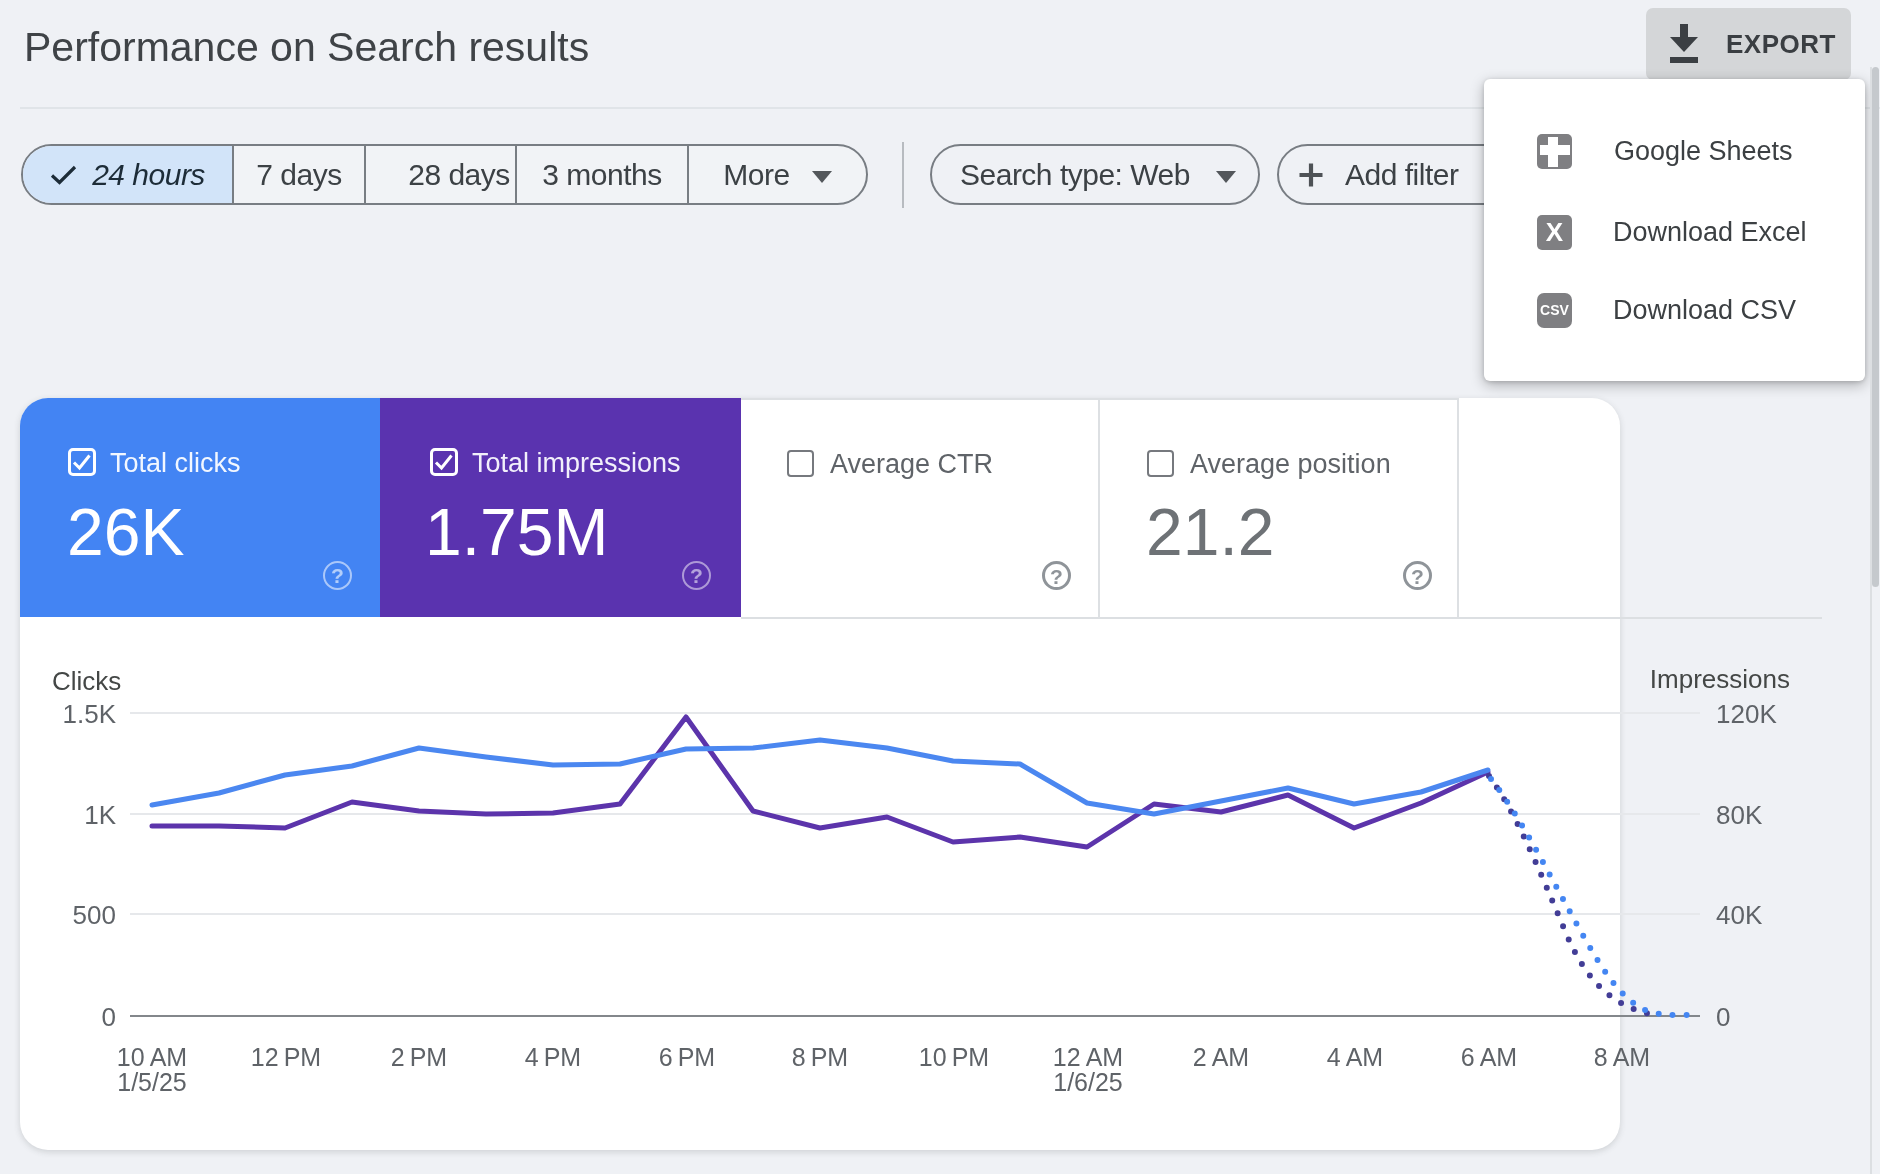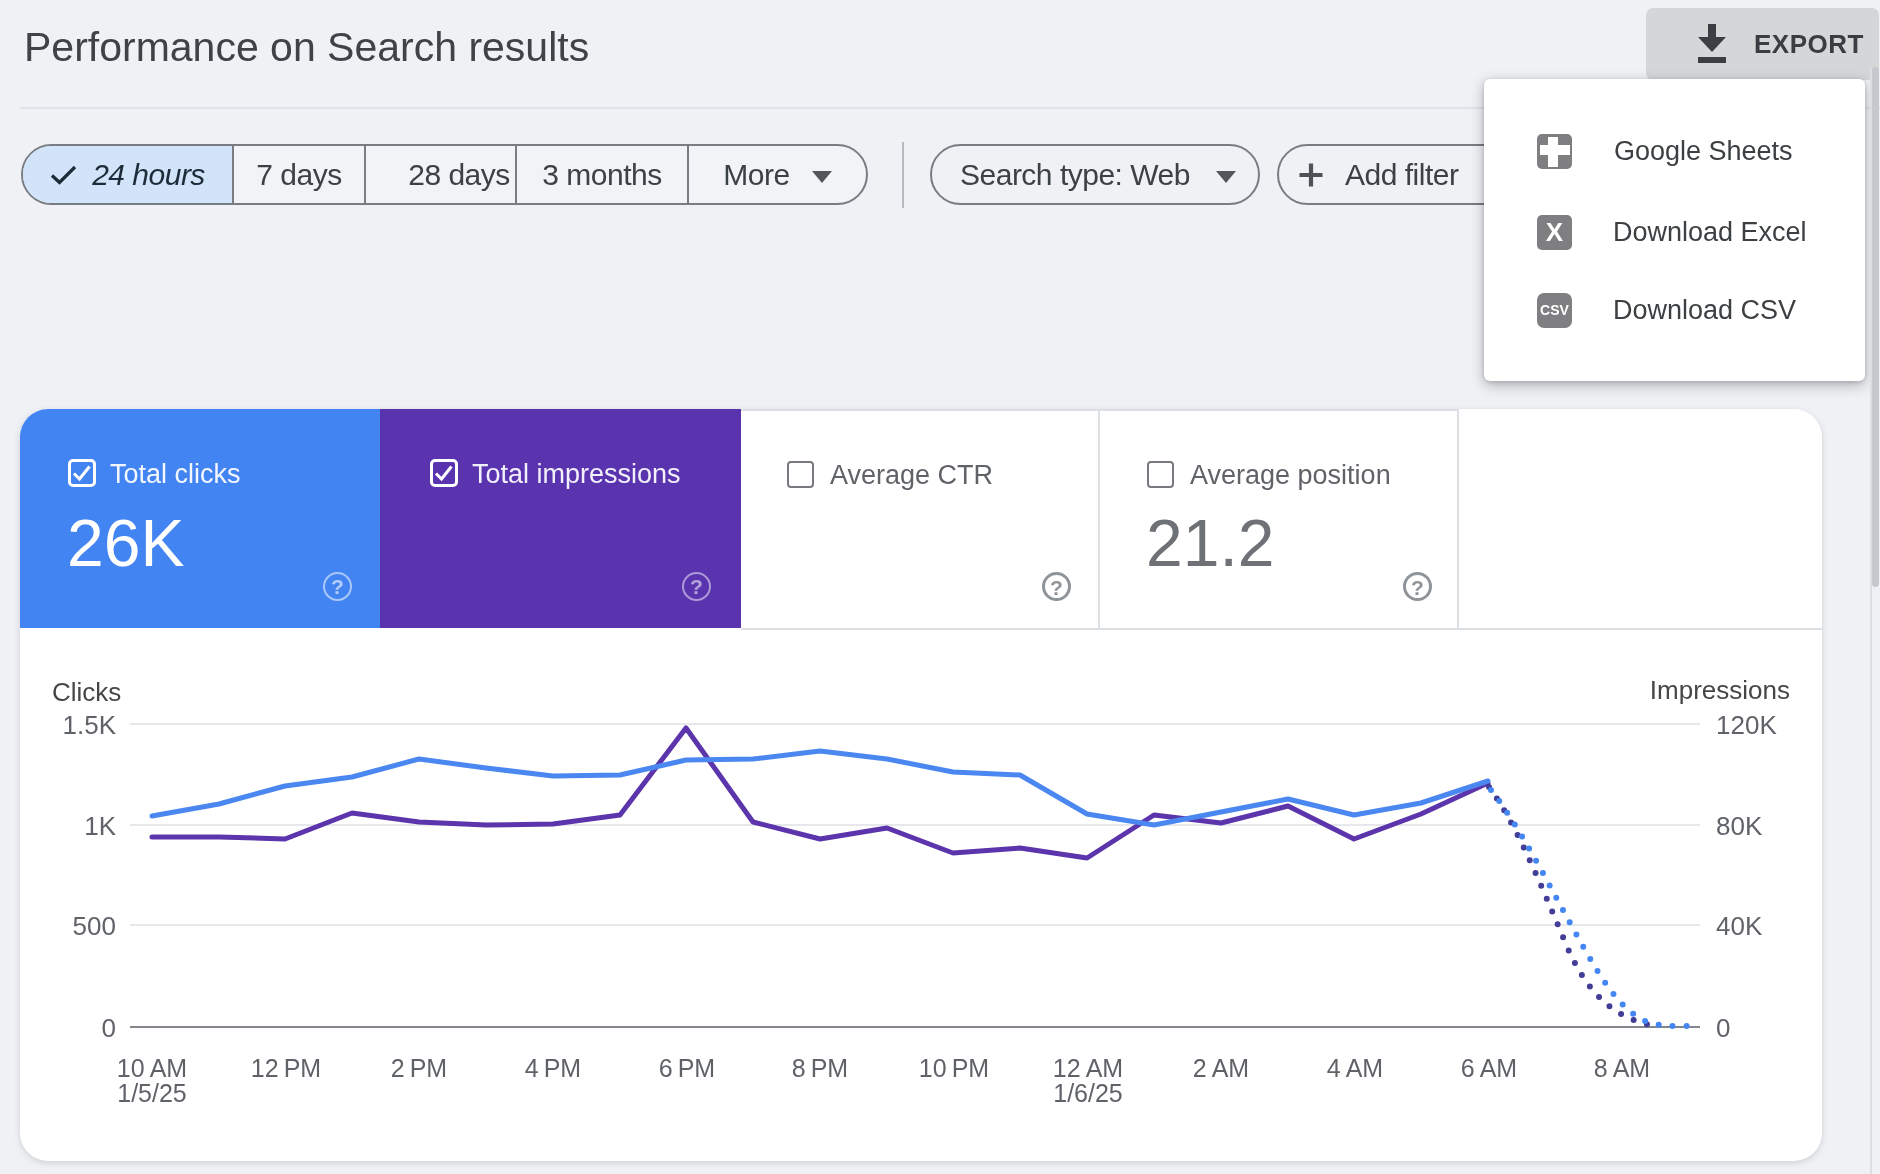--- a/index.html
+++ b/index.html
@@ -35,30 +35,30 @@
   <span style="position:absolute;right:22px;top:25px;width:0;height:0;border-left:10px solid transparent;border-right:10px solid transparent;border-top:12px solid #53575b;"></span>
 </div>
 
 <div class="abs" style="left:1277px;top:144px;width:270px;height:61px;border:2px solid #787d83;border-radius:31px;box-sizing:border-box;display:flex;align-items:center;">
   <svg width="26" height="26" viewBox="0 0 26 26" style="margin-left:19px;">
       <path d="M13 1.5 V24.5 M1.5 13 H24.5" stroke="#4e5256" stroke-width="4.2"></path>
     </svg>
   <span style="font-size:30px;letter-spacing:-0.5px;color:#3c4145;margin-left:21px;">Add filter</span>
 </div>
 
-<div class="abs" style="left:1646px;top:8px;width:205px;height:72px;background:#d4d6d8;border-radius:7px;display:flex;align-items:center;padding-left:28px;">
+<div class="abs" style="left:1646px;top:8px;width:205px;height:72px;background:#d4d6d8;border-radius:7px;display:flex;align-items:center;">
   <svg width="30" height="40" viewBox="0 0 30 40" style="margin-left:23px;">
     <rect x="11" y="0" width="8" height="15" fill="#3b3f43"></rect>
     <polygon points="1,13 29,13 15,28" fill="#3b3f43"></polygon>
     <rect x="1" y="33" width="28" height="6" fill="#3b3f43"></rect>
   </svg>
   <span style="font-size:26px;font-weight:700;color:#3a3e42;margin-left:27px;letter-spacing:0.5px;">EXPORT</span>
 </div>
 
-<div class="abs" style="left:20px;top:409px;width:1802px;height:752px;background:#ffffff;border-radius:28px;box-shadow:0 2px 6px rgba(60,64,67,0.18);">
+<div class="abs" style="left:20px;top:398px;width:1600px;height:752px;background:#ffffff;border-radius:28px;box-shadow:0 2px 6px rgba(60,64,67,0.18);">
 
   <div class="abs" style="left:0;top:0;width:360px;height:219px;background:#4384f3;border-radius:28px 0 0 0;"></div>
   <div class="abs" style="left:360px;top:0;width:361px;height:219px;background:#5a33af;"></div>
 
   <div class="abs" style="left:721px;top:0;width:718px;height:219px;border-top:2px solid #dde0e3;border-right:2px solid #dde0e3;box-sizing:border-box;"></div>
   <div class="abs" style="left:1078px;top:0;width:2px;height:219px;background:#dde0e3;"></div>
   <div class="abs" style="left:721px;top:219px;width:1081px;height:2px;background:#dcdfe2;"></div>
 
   <svg class="abs" style="left:48px;top:50px;" width="28" height="28" viewBox="0 0 28 28">
     <rect x="1.5" y="1.5" width="25" height="25" rx="3.5" fill="none" stroke="#ffffff" stroke-width="3"></rect>
@@ -66,20 +66,21 @@
   </svg>
   <div class="abs" style="left:90px;top:50px;font-size:27px;color:#f2f7ff;">Total clicks</div>
   <div class="abs" style="left:47px;top:96px;font-size:66px;color:#ffffff;">26K</div>
   <div class="abs" style="left:303px;top:163px;width:29px;height:29px;border:2.5px solid rgba(255,255,255,0.55);border-radius:50%;box-sizing:border-box;color:rgba(255,255,255,0.6);font-size:21px;font-weight:700;text-align:center;line-height:25px;">?</div>
 
   <svg class="abs" style="left:410px;top:50px;" width="28" height="28" viewBox="0 0 28 28">
     <rect x="1.5" y="1.5" width="25" height="25" rx="3.5" fill="none" stroke="#ffffff" stroke-width="3"></rect>
     <path d="M6 14.5 L11.5 20 L21.5 7.5" fill="none" stroke="#ffffff" stroke-width="3"></path>
   </svg>
   <div class="abs" style="left:452px;top:50px;font-size:27px;color:#f2f0fb;">Total impressions</div>
+  <div class="abs" style="left:405px;top:96px;font-size:66px;color:#ffffff;">1.75M</div>
   <div class="abs" style="left:662px;top:163px;width:29px;height:29px;border:2.5px solid rgba(255,255,255,0.5);border-radius:50%;box-sizing:border-box;color:rgba(255,255,255,0.55);font-size:21px;font-weight:700;text-align:center;line-height:25px;">?</div>
 
   <div class="abs" style="left:767px;top:52px;width:27px;height:27px;border:2.5px solid #76797e;border-radius:4px;box-sizing:border-box;"></div>
   <div class="abs" style="left:810px;top:51px;font-size:27px;color:#5f6368;">Average CTR</div>
   <div class="abs" style="left:1022px;top:163px;width:29px;height:29px;border:3px solid #8f9499;border-radius:50%;box-sizing:border-box;color:#8f9499;font-size:21px;font-weight:700;text-align:center;line-height:25px;">?</div>
 
   <div class="abs" style="left:1127px;top:52px;width:27px;height:27px;border:2.5px solid #76797e;border-radius:4px;box-sizing:border-box;"></div>
   <div class="abs" style="left:1170px;top:51px;font-size:27px;color:#5f6368;">Average position</div>
   <div class="abs" style="left:1126px;top:96px;font-size:66px;color:#6e7276;">21.2</div>
   <div class="abs" style="left:1383px;top:163px;width:29px;height:29px;border:3px solid #8f9499;border-radius:50%;box-sizing:border-box;color:#8f9499;font-size:21px;font-weight:700;text-align:center;line-height:25px;">?</div>

